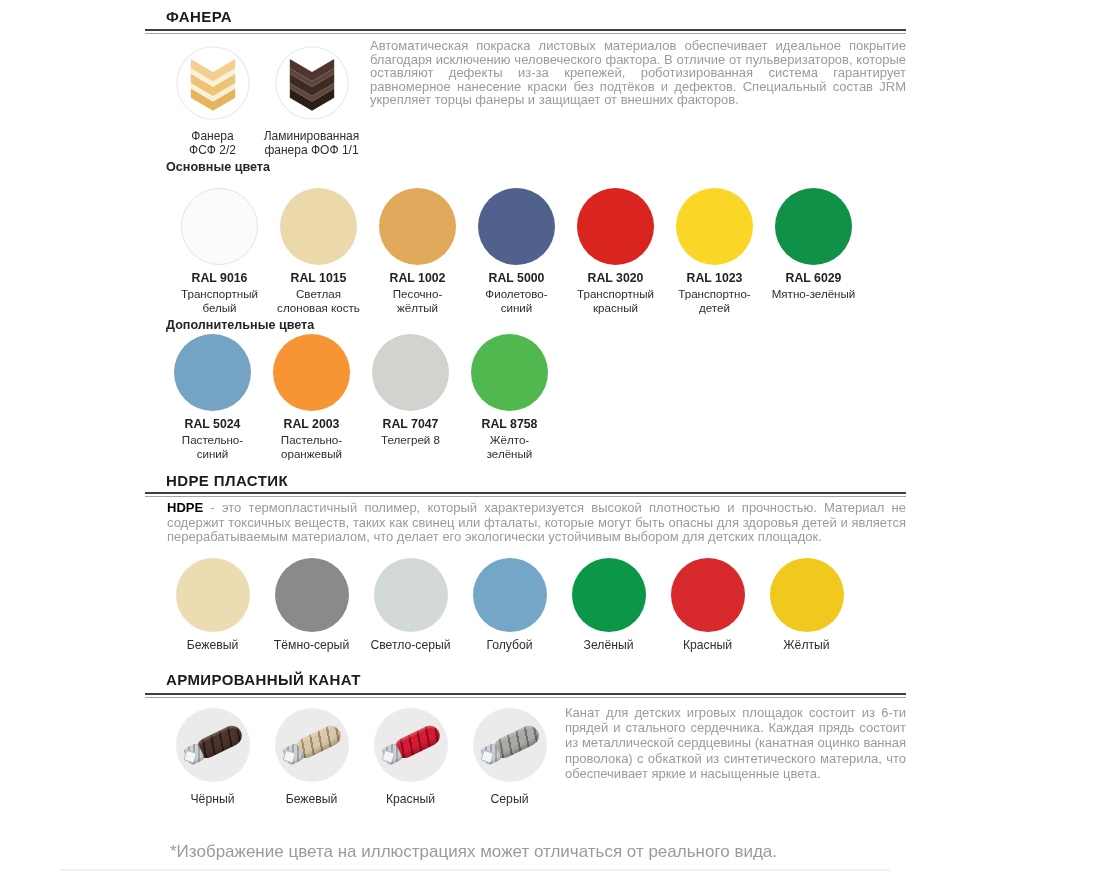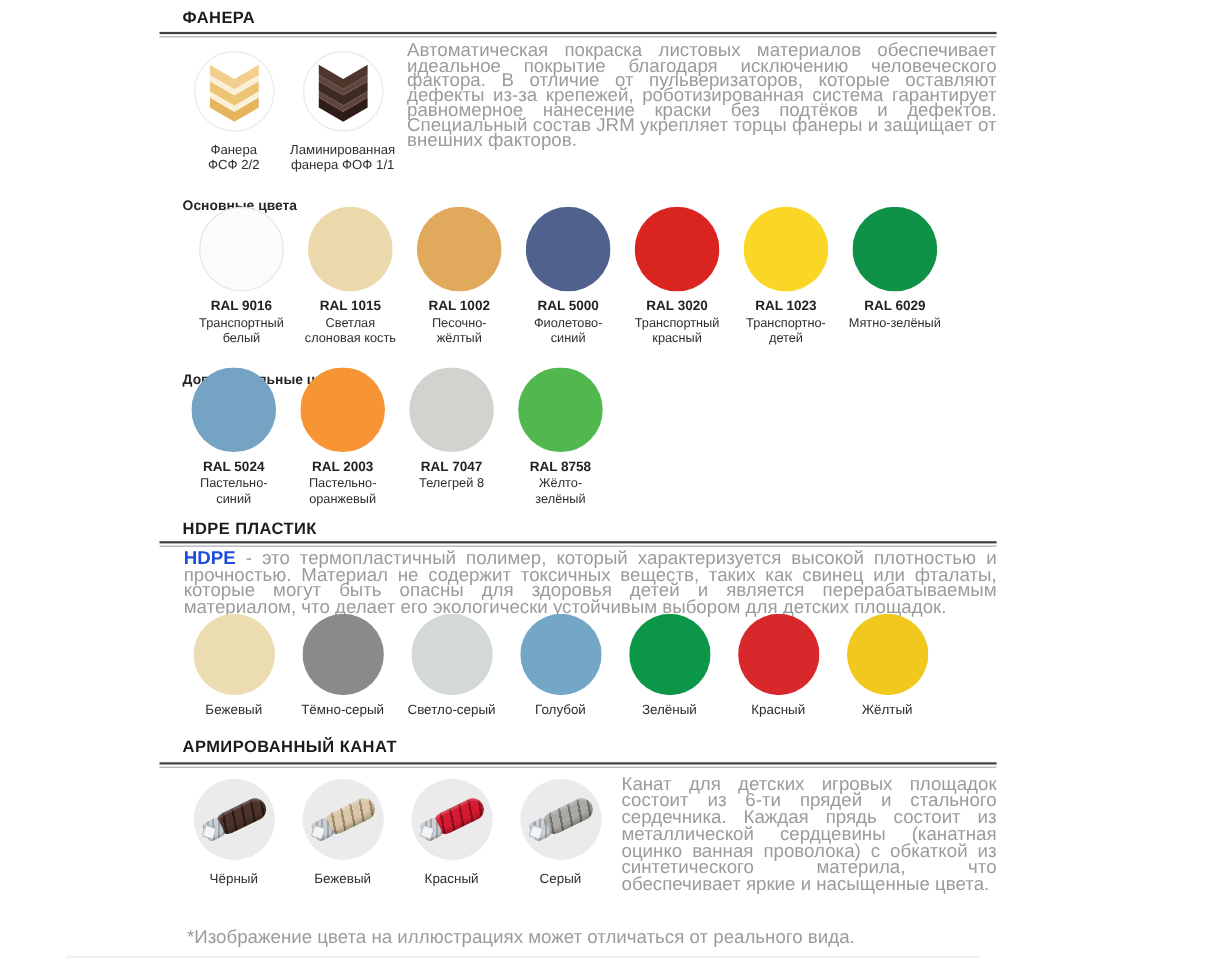--- a/index.html
+++ b/index.html
@@ -8,35 +8,35 @@
     font-family:"Liberation Sans", sans-serif;color:#2e2e2e;
   }
   .abs{position:absolute;}
   h2.sec-title{
     margin:0;font-size:15px;font-weight:700;color:#1c1c1c;letter-spacing:.4px;
   }
   .rule{
     height:2px;border-top:2px solid #3f3f3f;border-bottom:1px solid #a6a6a6;background:transparent;
   }
   .para{
-    font-size:17px;color:#9b9b9b;text-align:justify;line-height:13.6px;
+    font-size:13px;color:#9b9b9b;text-align:justify;line-height:13.6px;
   }
   .para.loose{line-height:14.6px;}
   .para.rope-p{line-height:15.2px;}
-  .para b{color:#1d4ed8;font-weight:700;}
+  .para b{color:#000000;font-weight:700;}
   .grid-row{display:flex;}
   .cell{width:99px;display:flex;flex-direction:column;align-items:center;}
   .swatch{
     width:77px;height:77px;border-radius:50%;border:1px solid transparent;box-sizing:border-box;
   }
   .swatch.small{width:74px;height:74px;}
   .ral-code{margin-top:6px;font-size:12.3px;font-weight:700;color:#222222;text-align:center;}
   .ral-name{margin-top:2px;font-size:11.6px;color:#2e2e2e;text-align:center;white-space:pre-line;line-height:13.5px;}
   .plain-name{margin-top:6px;font-size:12.2px;color:#2e2e2e;text-align:center;}
-  .sub-label{font-size:12.6px;font-weight:700;color:#252525;margin-top:20px;}
+  .sub-label{font-size:12.6px;font-weight:700;color:#252525;}
   .ply-label{margin-top:9px;font-size:12px;color:#2e2e2e;text-align:center;white-space:pre-line;line-height:14px;}
   .footnote{font-size:17px;color:#9b9b9b;}
   .bottom-line{height:2px;background:#f1f1f0;}
   
   .rope-disc{
     position:relative;width:74px;height:74px;border-radius:50%;background:#ebebeb;overflow:hidden;
   }
   .rope-rot{position:absolute;inset:0;transform:rotate(-26deg);transform-origin:37px 37px;}
   .rope-strands{
     position:absolute;left:20px;top:27px;width:48px;height:20px;border-radius:10px;

